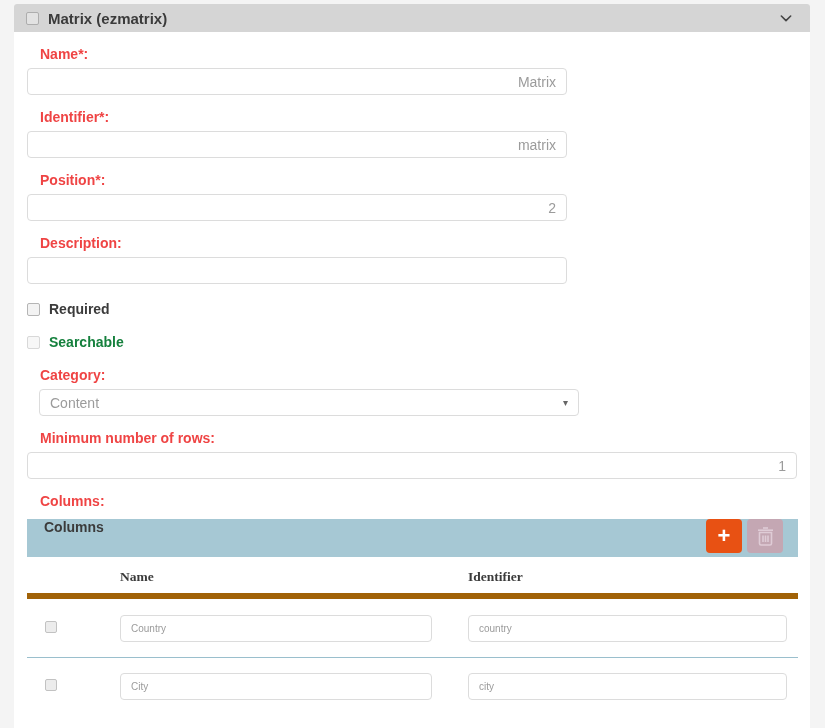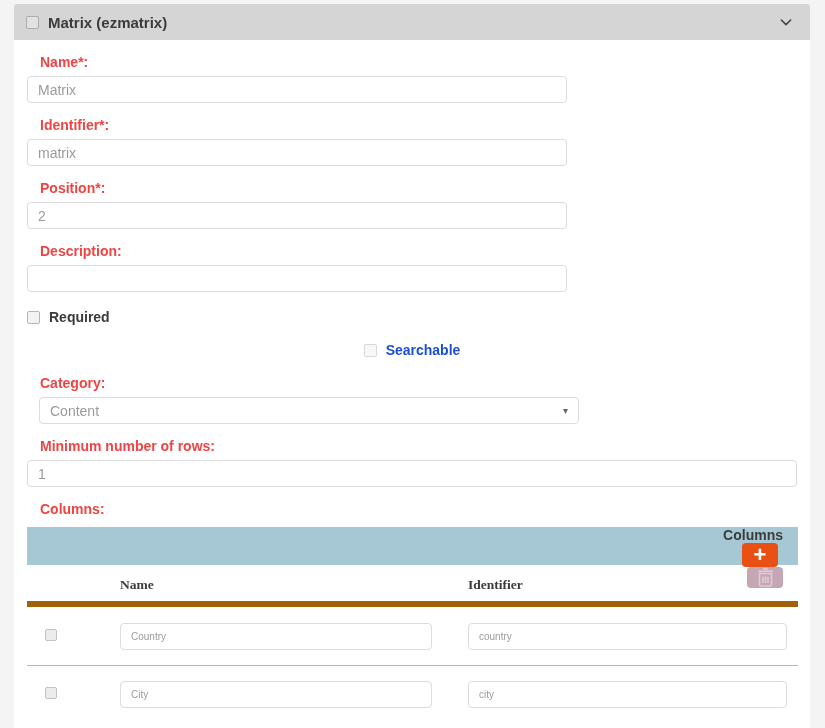--- a/index.html
+++ b/index.html
@@ -8,21 +8,21 @@
     width:825px; height:728px; position:relative; overflow:hidden;
     background:#f4f4f4;
     font-family:"Liberation Sans", sans-serif;
   }
   .card {
     position:absolute; left:14px; top:4px; width:796px; min-height:724px;
     background:#ffffff; border-radius:3px 3px 0 0;
   }
   
   .bar {
-    background:#d5d5d5; height:36px; border-radius:3px 3px 0 0;
+    background:#d5d5d5; height:28px; border-radius:3px 3px 0 0;
     display:flex; align-items:center; padding:0 16px 0 12px; gap:9px;
     cursor:pointer;
   }
   .bar-title { font-weight:bold; font-size:15px; color:#3b3b3b; flex:1; }
   .chev { width:16px; height:16px; display:block; }
   
   .cb {
     width:13px; height:13px; border:1px solid #b5b5b5; border-radius:2px;
     background:#f3f3f3; display:inline-flex; align-items:center; justify-content:center;
     flex:0 0 auto; cursor:pointer;
@@ -35,43 +35,42 @@
   .body { padding:10px 13px 0 13px; }
 
   .flabel {
     display:block; font-weight:bold; font-size:14px; color:#ef4444;
     margin:14px 0 6px 13px;
   }
   .field:first-child .flabel { margin-top:4px; }
   .text-input {
     width:540px; height:27px; border:1px solid #dcdcdc; border-radius:4px;
     padding:12px 10px; font-size:14px; color:#9b9b9b; background:#fff;
-    font-family:"Liberation Sans", sans-serif; outline:none; display:block;
+    font-family:"Liberation Sans", sans-serif; outline:none; display:block;text-align:right;
   }
   .text-input.wide { width:770px; }
 
   .check-row {
     display:flex; align-items:center; gap:9px; margin:17px 0;
     font-weight:bold; font-size:14px; color:#3b3b3b; cursor:pointer;
   }
-  .check-row.disabled { color:#1d4ed8; cursor:default;justify-content:center; }
+  .check-row.disabled { color:#15803d; cursor:default; }
 
   .select {
     width:540px; height:27px; border:1px solid #dcdcdc; border-radius:4px;
     padding:0 10px; display:flex; align-items:center; justify-content:space-between;
     font-size:14px; color:#9b9b9b; background:#fff; cursor:pointer;margin-left:12px;
   }
   .select .caret { font-size:10px; color:#666; }
 
   
   .panel { width:771px; margin-top:10px; }
   .panel-bar {
-    background:#a6c8d4; height:38px; display:flex; align-items:flex-end;
+    background:#a6c8d4; height:38px; display:flex; align-items:flex-start;
     padding:0 15px 0 17px;
-    flex-direction:column;
   }
   .panel-title { font-weight:bold; font-size:14px; color:#3b3b3b; flex:1; }
   .btn {
     width:36px; height:34px; border:none; border-radius:4px;
     display:flex; align-items:center; justify-content:center; cursor:pointer;
   }
   .btn-add { background:#e85113; color:#fff; font-size:22px; line-height:1; margin-right:5px; font-weight:bold; }
   .btn-trash { background:#c4a7b3; cursor:default; }
   .btn-trash svg { display:block; }
 

